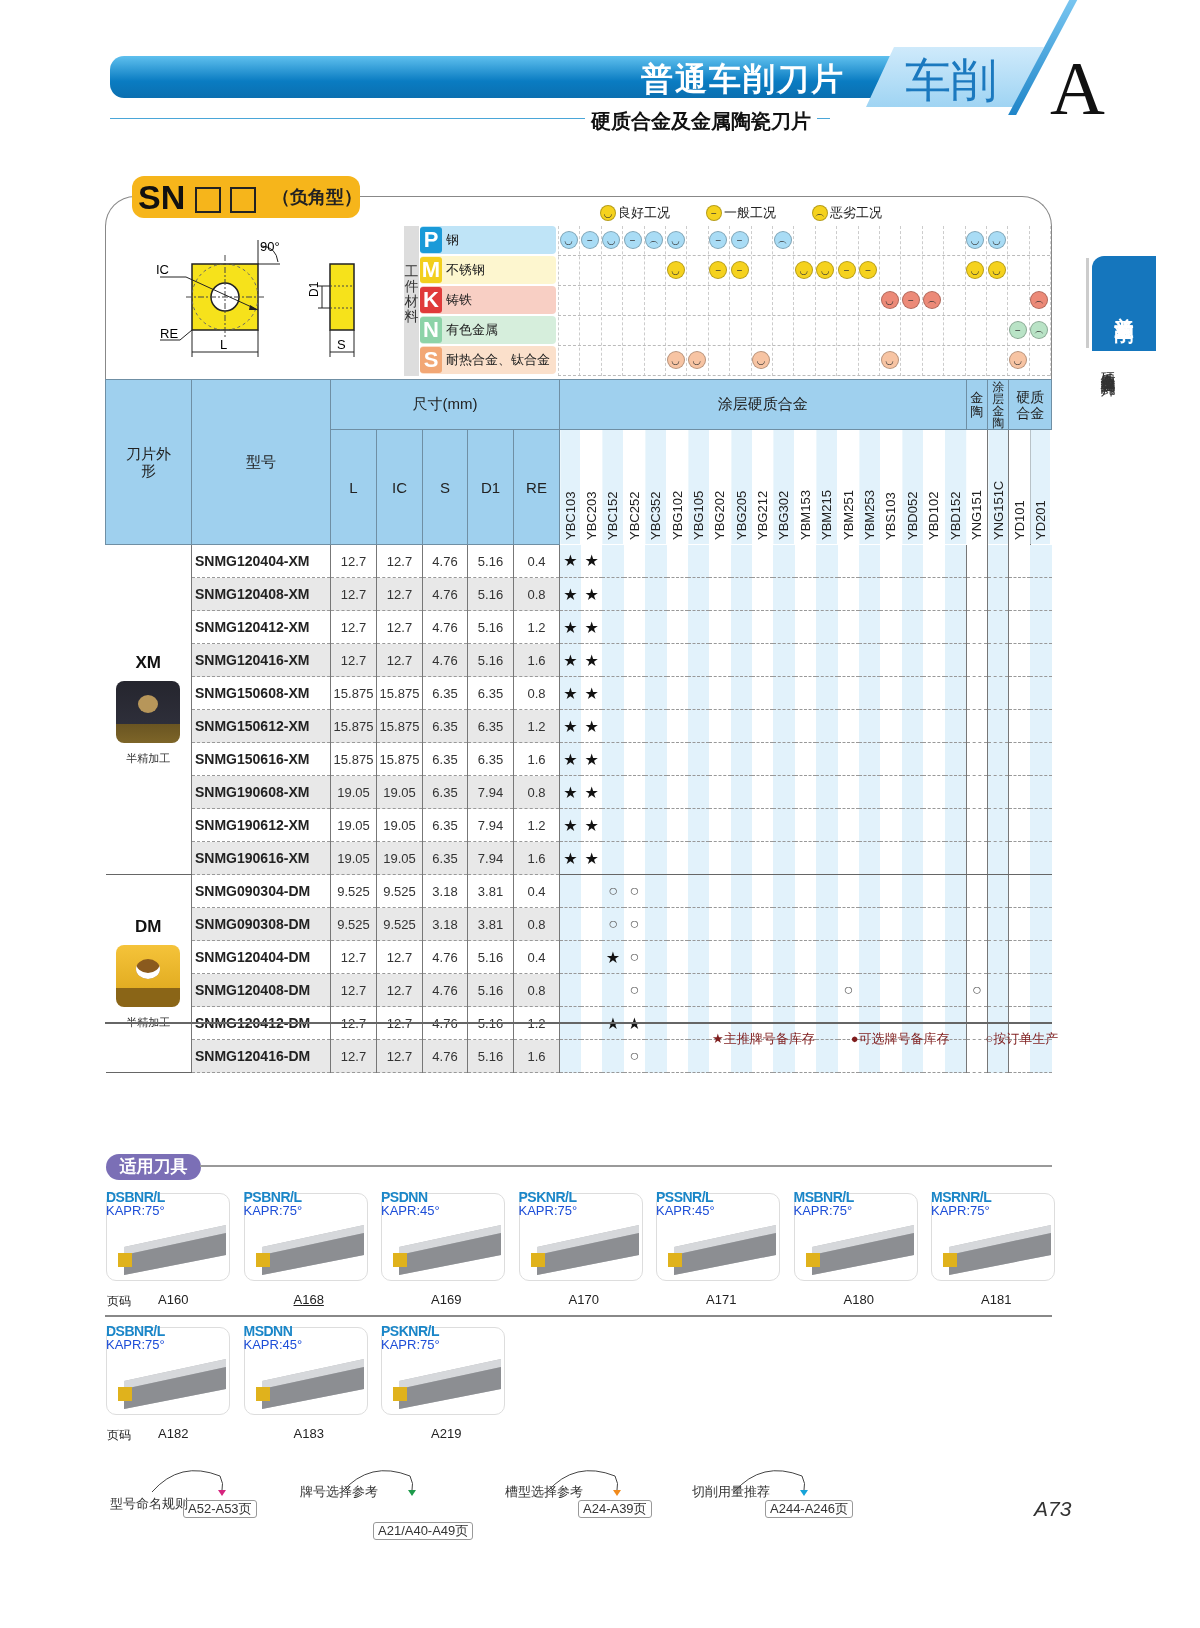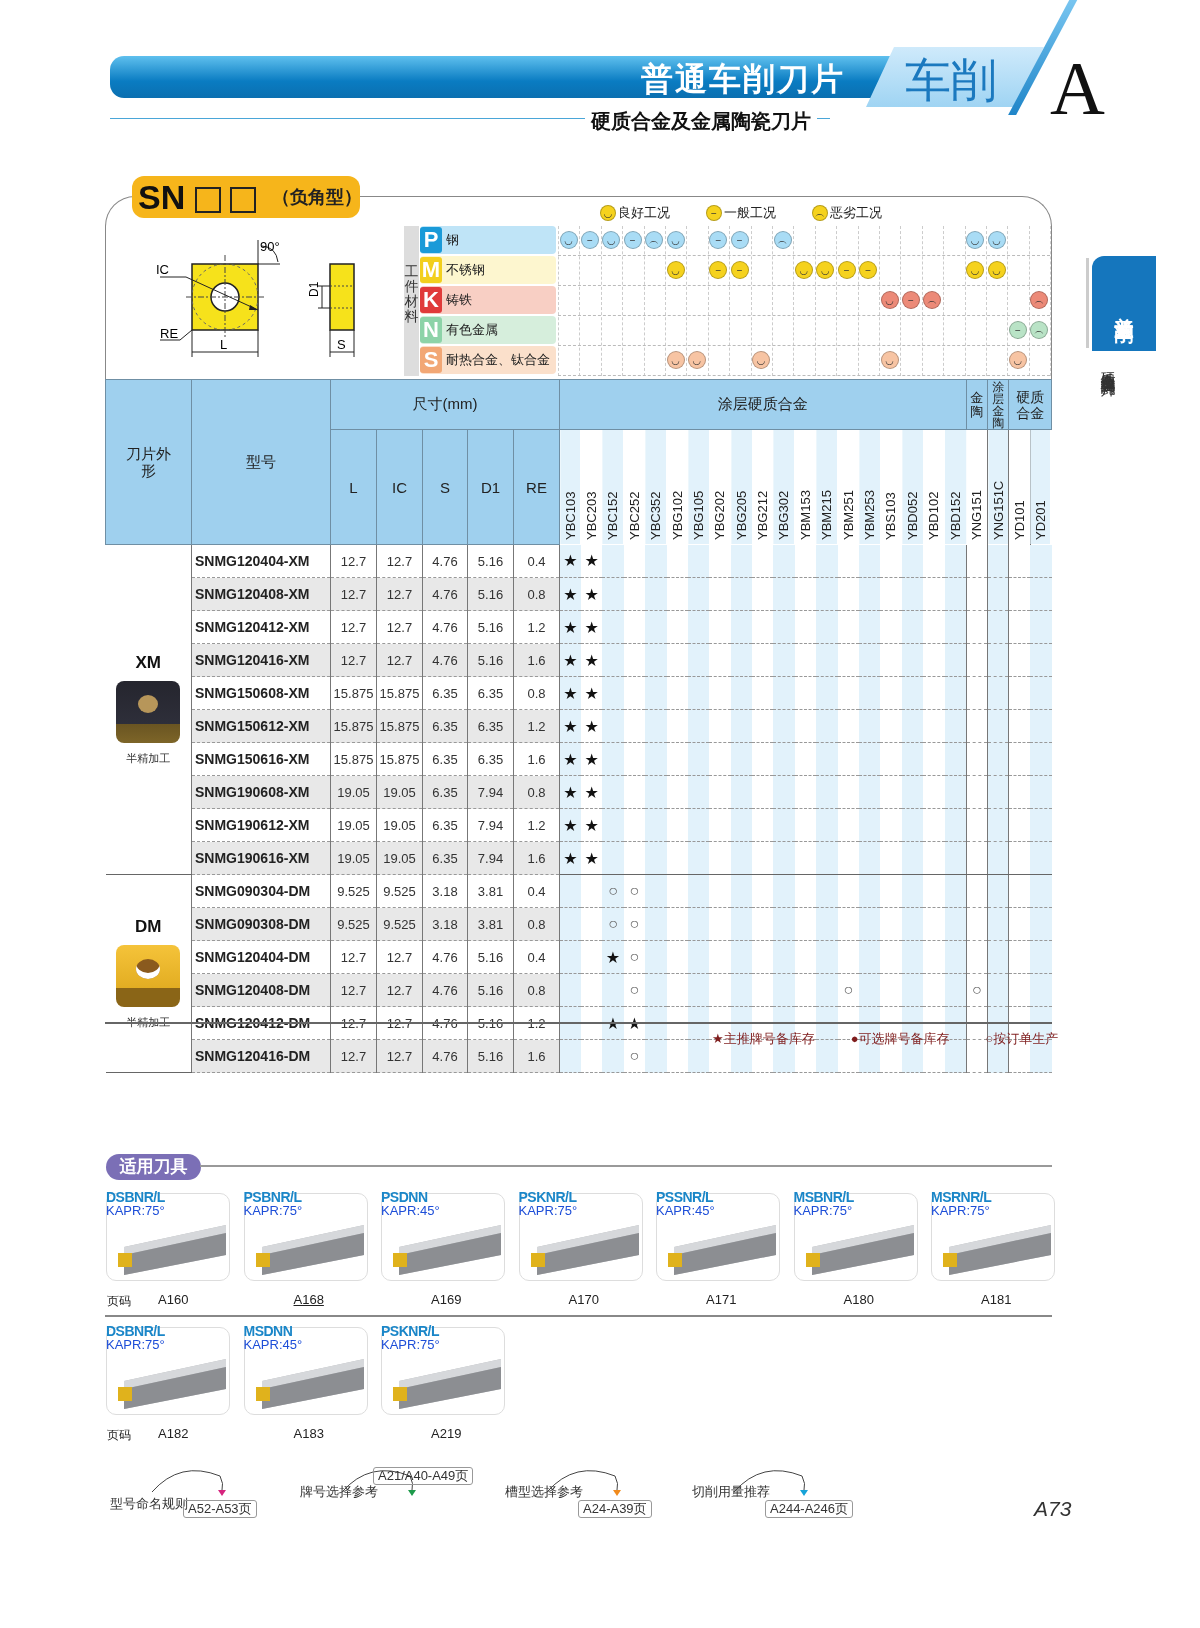--- a/index.html
+++ b/index.html
@@ -951,21 +951,21 @@
     <svg style="position:absolute;left:150px;top:1466px" width="80" height="32">
       <path d="M2 26 Q30 -6 70 10 Q74 18 72 24" fill="none" stroke="#444" stroke-width="1"></path>
       <polygon points="68,24 76,24 72,30" fill="#d6247e"></polygon>
     </svg>
     <div class="ref-box" style="left: 183px; top: 1500px;">A52-A53页</div>
     <div class="ref" style="left: 300px; top: 1483px;">牌号选择参考</div>
     <svg style="position:absolute;left:340px;top:1466px" width="80" height="32">
       <path d="M2 26 Q30 -6 70 10 Q74 18 72 24" fill="none" stroke="#444" stroke-width="1"></path>
       <polygon points="68,24 76,24 72,30" fill="#1e9a4b"></polygon>
     </svg>
-    <div class="ref-box" style="left: 373px; top: 1467px;">A21/A40-A49页</div>
+    <div class="ref-box" style="left: 373px; top: 1522px;">A21/A40-A49页</div>
     <div class="ref" style="left: 505px; top: 1483px;">槽型选择参考</div>
     <svg style="position:absolute;left:545px;top:1466px" width="80" height="32">
       <path d="M2 26 Q30 -6 70 10 Q74 18 72 24" fill="none" stroke="#444" stroke-width="1"></path>
       <polygon points="68,24 76,24 72,30" fill="#f08a1c"></polygon>
     </svg>
     <div class="ref-box" style="left: 578px; top: 1500px;">A24-A39页</div>
     <div class="ref" style="left: 692px; top: 1483px;">切削用量推荐</div>
     <svg style="position:absolute;left:732px;top:1466px" width="80" height="32">
       <path d="M2 26 Q30 -6 70 10 Q74 18 72 24" fill="none" stroke="#444" stroke-width="1"></path>
       <polygon points="68,24 76,24 72,30" fill="#17a3d8"></polygon>

